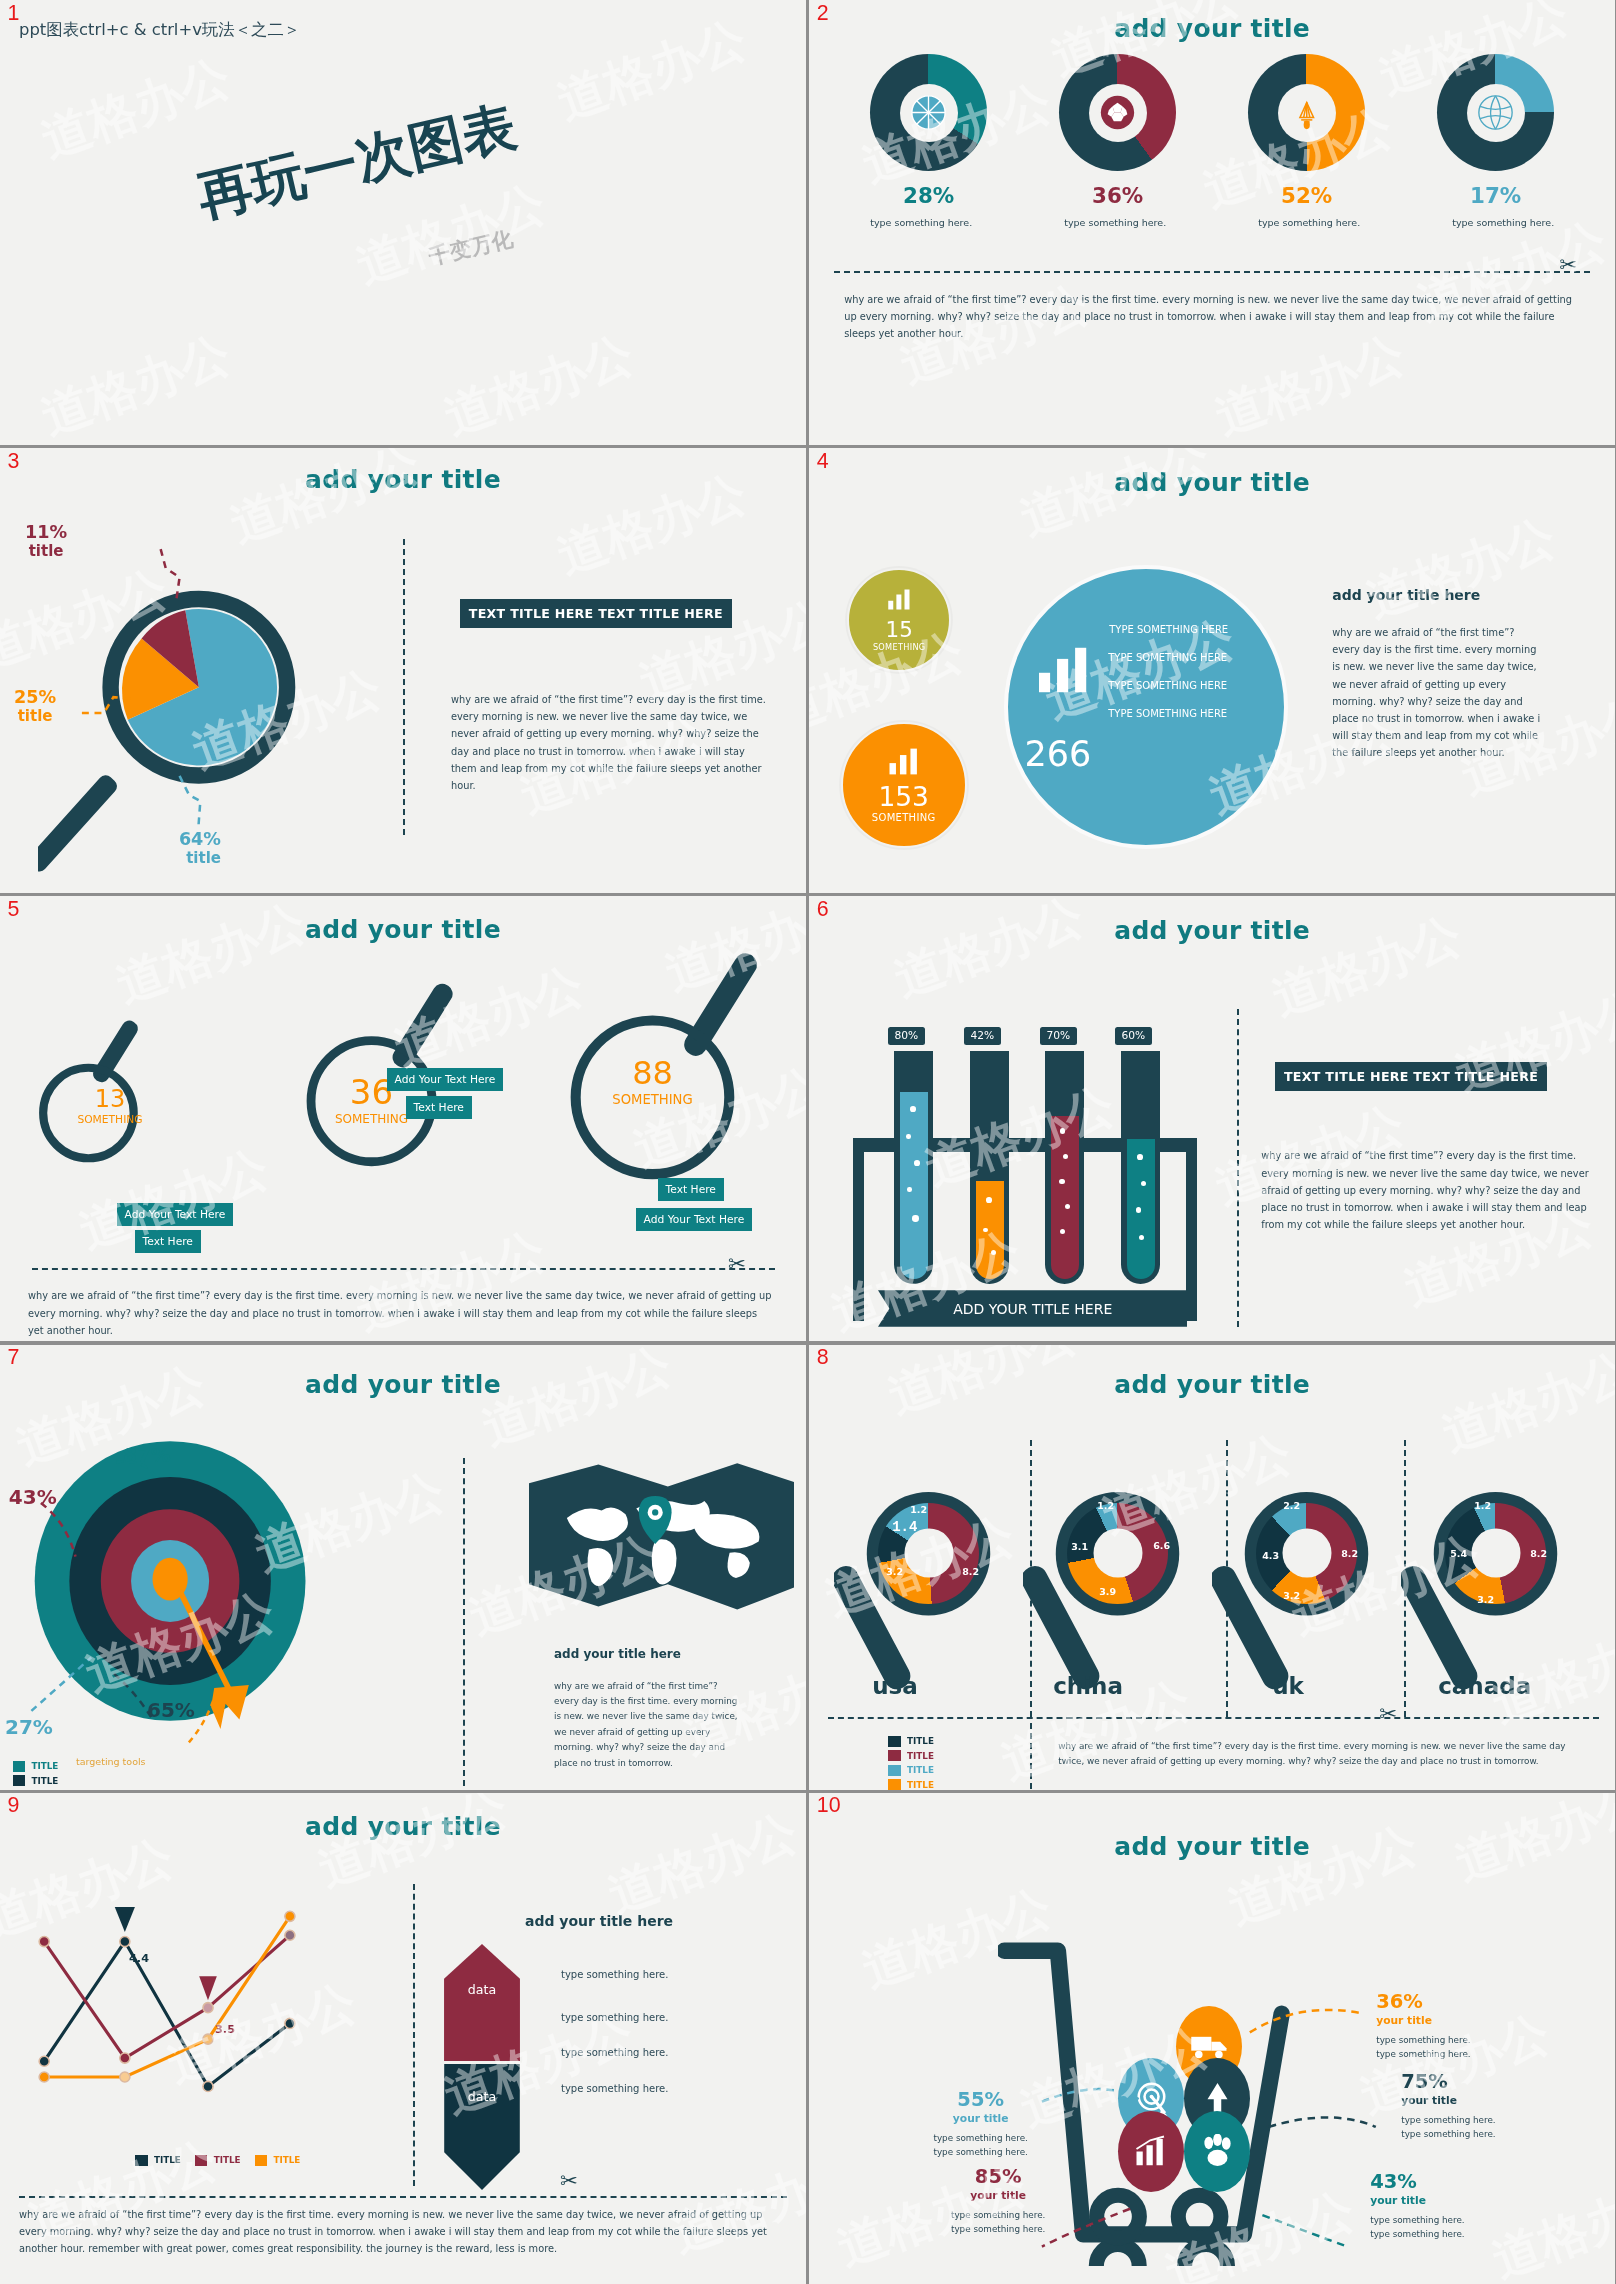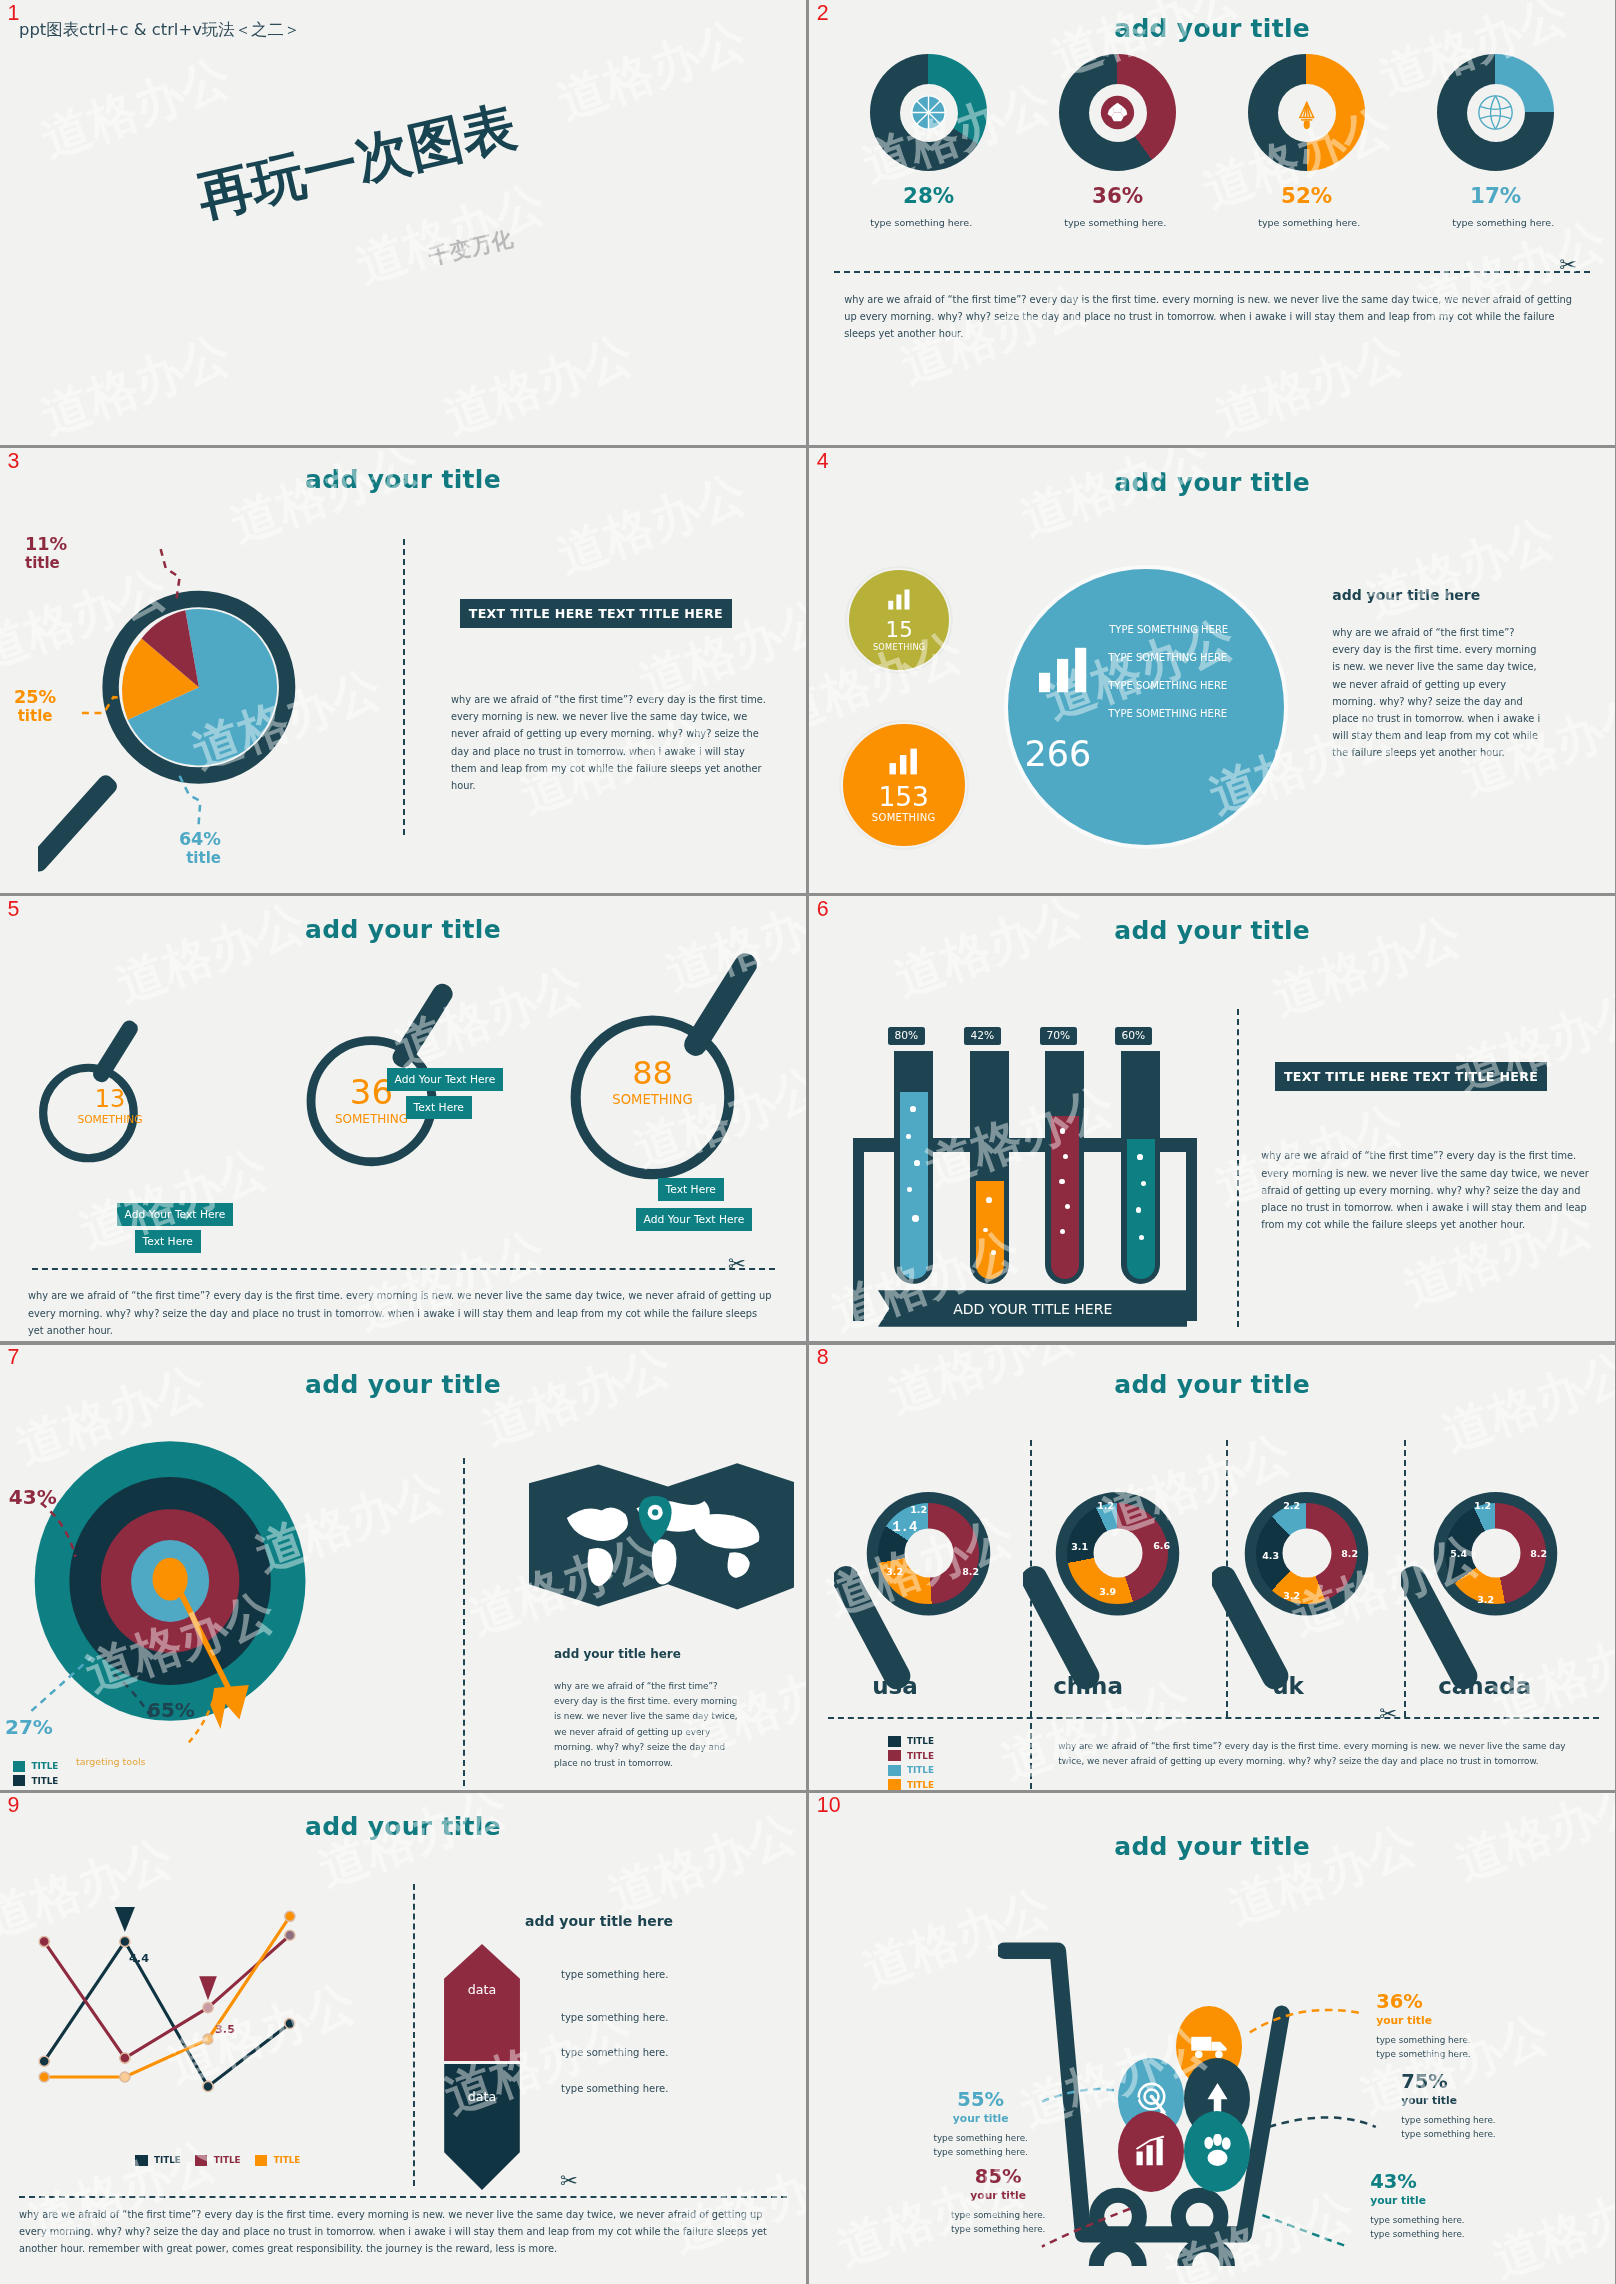--- a/index.html
+++ b/index.html
@@ -231,21 +231,21 @@
 
         <path d="M255 240 L255 116 A124 124 0 1 1 135 271 Z" fill="#4fa9c4"></path>
 
         <path d="M255 240 L135 271 A124 124 0 0 1 179 148 Z" fill="#fb9001"></path>
 
         <path d="M255 240 L179 148 A124 124 0 0 1 255 116 Z" fill="#8e2b41"></path>
       </g>
       <rect x="62" y="370" width="32" height="190" rx="12" fill="#1d4450" transform="rotate(42 78 430)"></rect>
     </svg>
 
-    <div style="position:absolute;left:25px;top:86px;text-align:left;">
+    <div style="position:absolute;left:25px;top:74px;text-align:center;">
       <div class="pctlbl" style="color:#8e2b41;">11%</div>
       <div class="pctlbl" style="color:#8e2b41;font-size:15px;">title</div>
     </div>
     <div style="position:absolute;left:14px;top:239px;text-align:center;">
       <div class="pctlbl" style="color:#fb9001;">25%</div>
       <div class="pctlbl" style="color:#fb9001;font-size:15px;">title</div>
     </div>
     <div style="position:absolute;left:95px;top:347px;text-align:right;width:126px;margin-top:34px;">
       <div class="pctlbl" style="color:#4fa9c4;">64%</div>
       <div class="pctlbl" style="color:#4fa9c4;font-size:15px;">title</div>

